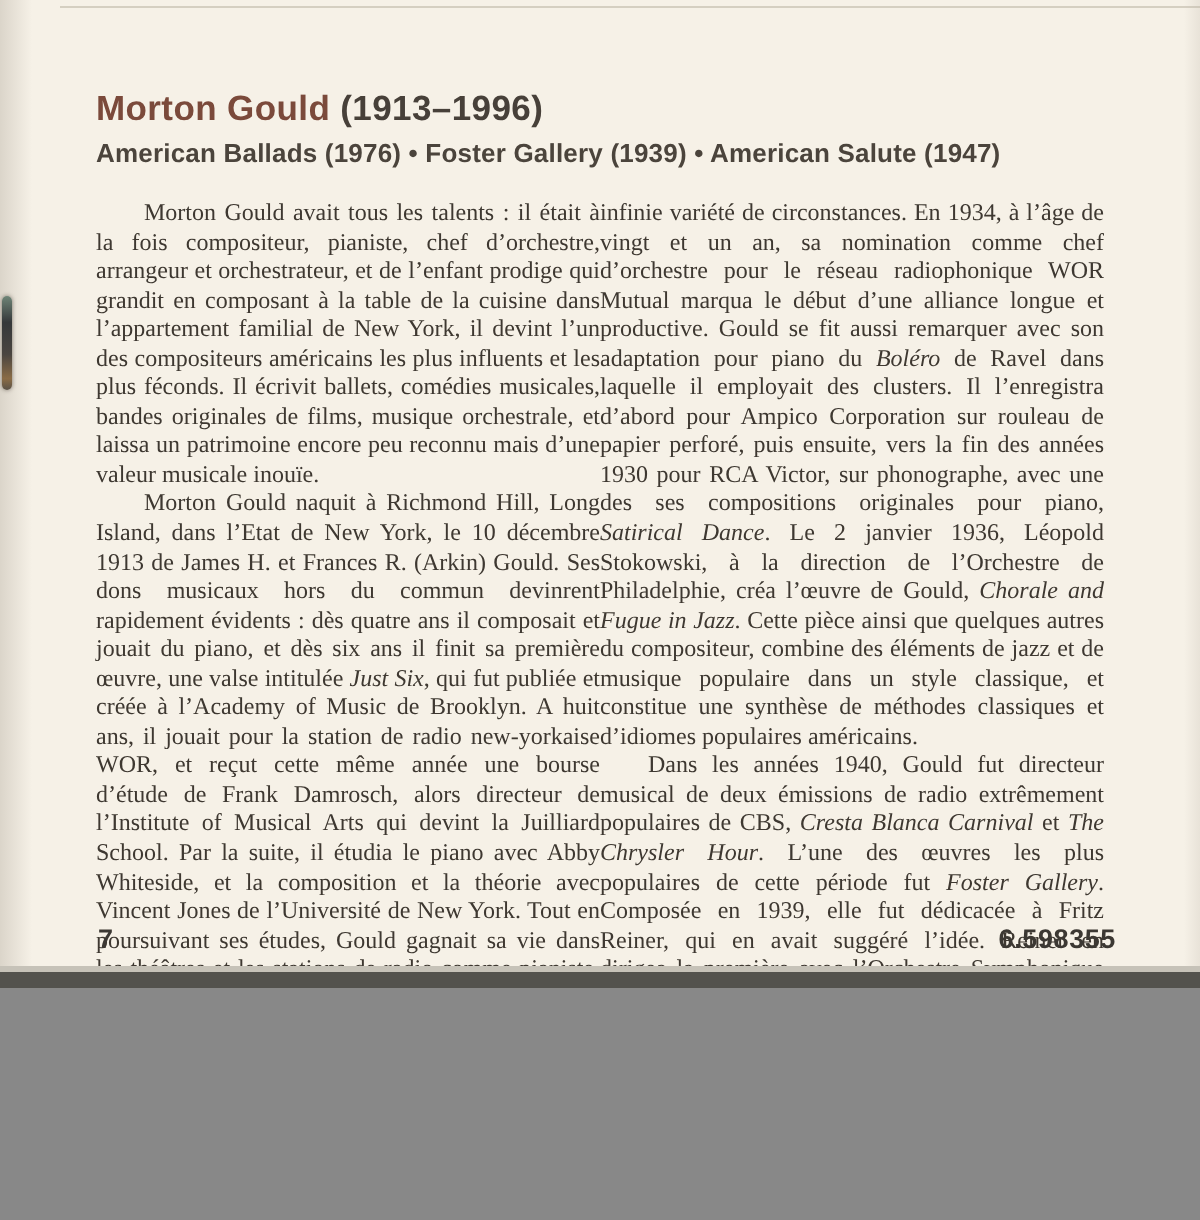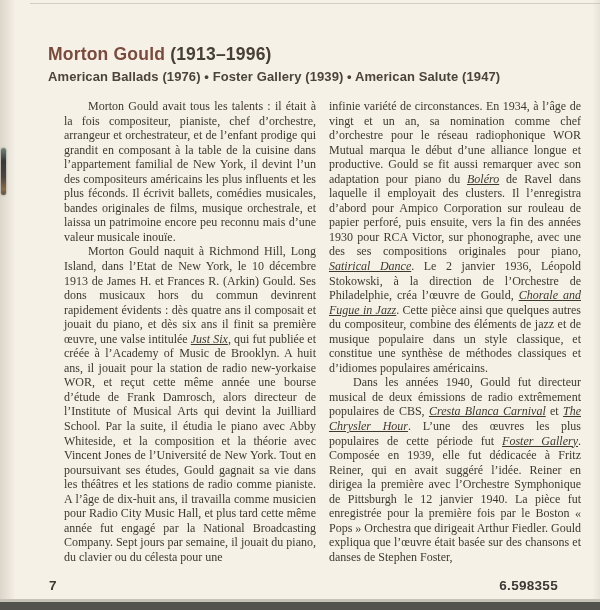--- a/index.html
+++ b/index.html
@@ -1,18 +1,18 @@
 <!DOCTYPE html>
 <html style="--page-bg: #f6f1e7; --title-name: #7b4a3b; --heading-text: #474039; --subtitle-text: #4b443c; --body-text: #3e3831; --footer-text: #3c3833; --bottom-band: #53524d;"><head>
 <meta charset="utf-8">
 <style>
   html,body { margin:0; padding:0; background:#888; }
   .page {
     position:relative;
-    width:600px; height:610px;
+    width:600px; height:494px;
     background: var(--page-bg, #f6f1e7);
     overflow:hidden;
     font-family:"Liberation Serif","DejaVu Serif",serif;
     box-sizing:border-box;
   }
   .left-shadow {
     position:absolute; left:0; top:0; bottom:0; width:16px;
     background:linear-gradient(to right, rgba(110,100,85,.20), rgba(110,100,85,0));
     pointer-events:none;
   }
@@ -49,32 +49,32 @@
     white-space:nowrap;
   }
   .title .name { color:var(--title-name, #7b4a3b); }
   .subtitle {
     margin-top:4px;
     font-size:13px; font-weight:bold; letter-spacing:.1px;
     color:var(--subtitle-text, #4b443c);
     white-space:nowrap;
   }
   .columns {
-    position:absolute; left:64px; top:99px;
-    display:flex; gap:13px;
+    position:absolute; left:48px; top:99px;
+    display:flex; gap:0;
   }
   .col {
     width:252px;
     font-size:12px; line-height:14.55px;
     text-align:justify;
     color:var(--body-text, #3e3831);
   }
   .col p { margin:0; }
   .col p.indent { text-indent:24px; }
-  .col i { font-style:italic;text-decoration:underline; }
+  .col i { font-style:italic; }
   .footer-num {
     position:absolute; bottom:17px;
     font-family:"Liberation Sans","DejaVu Sans",sans-serif;
     font-weight:bold; font-size:13.5px;
     color:var(--footer-text, #3c3833);
   }
   .footer-num.left { left:49px; }
   .footer-num.right { right:42px; letter-spacing:.3px; }
 </style>
 </head>

